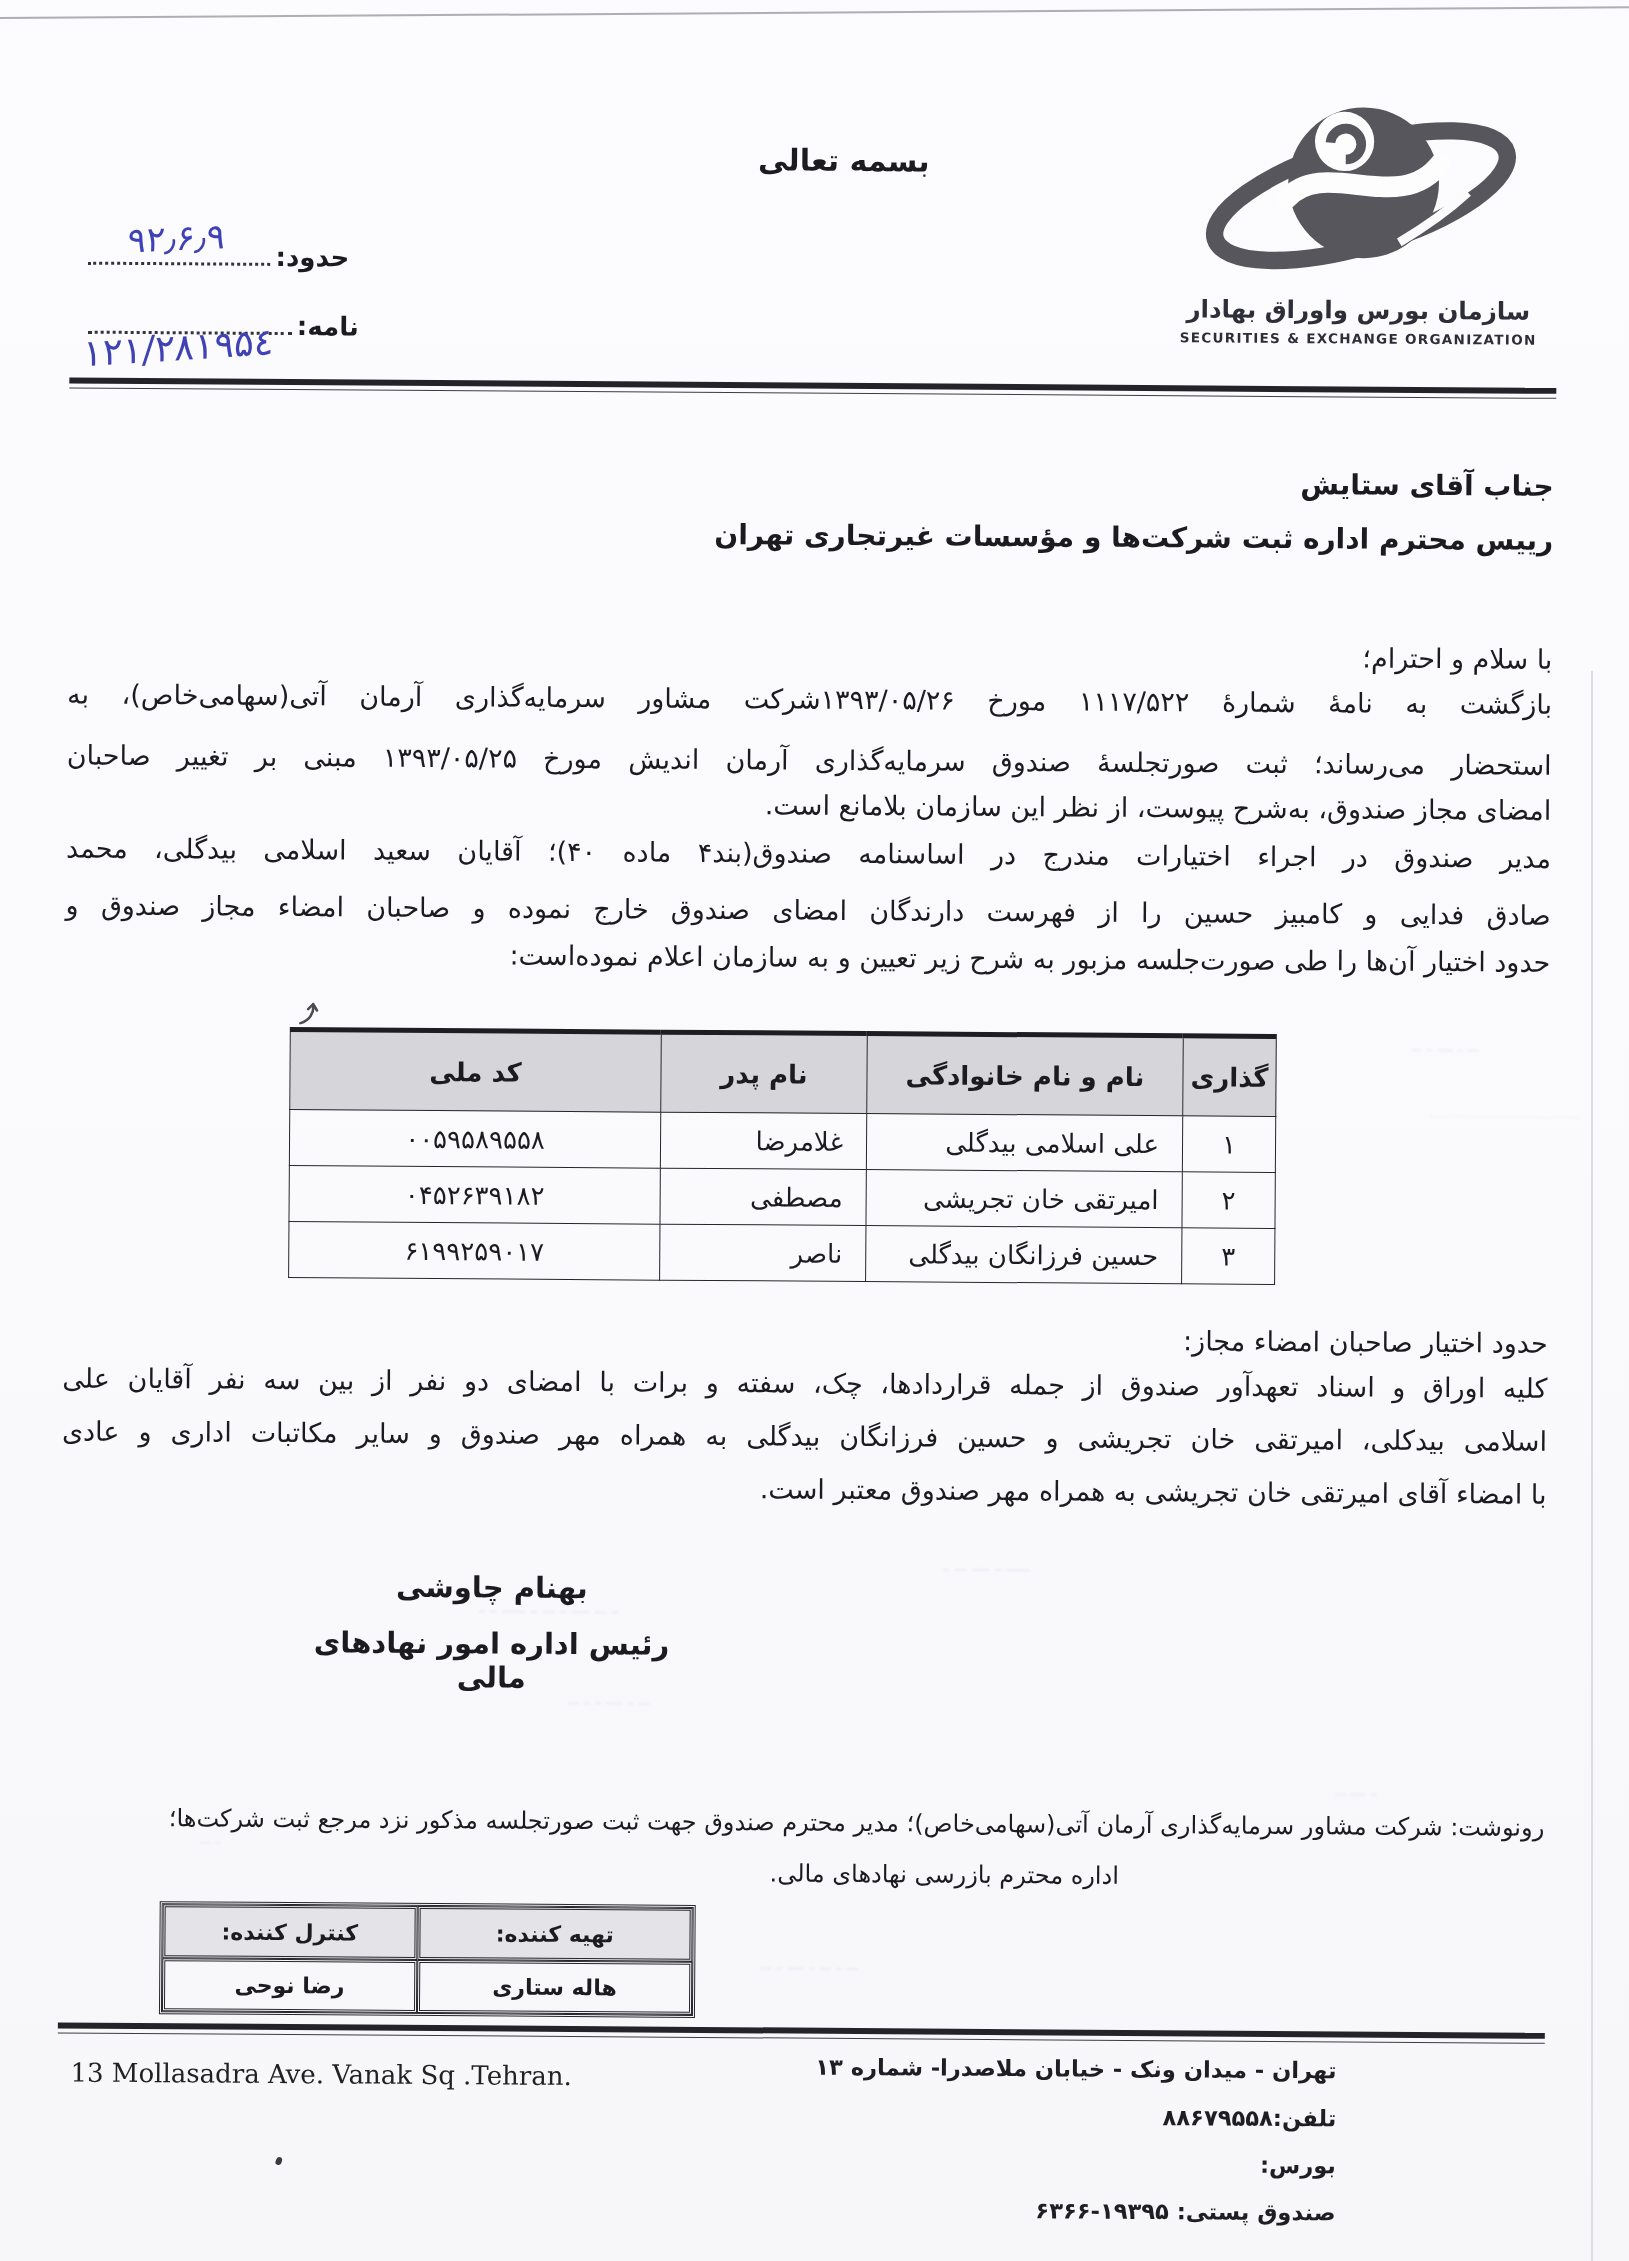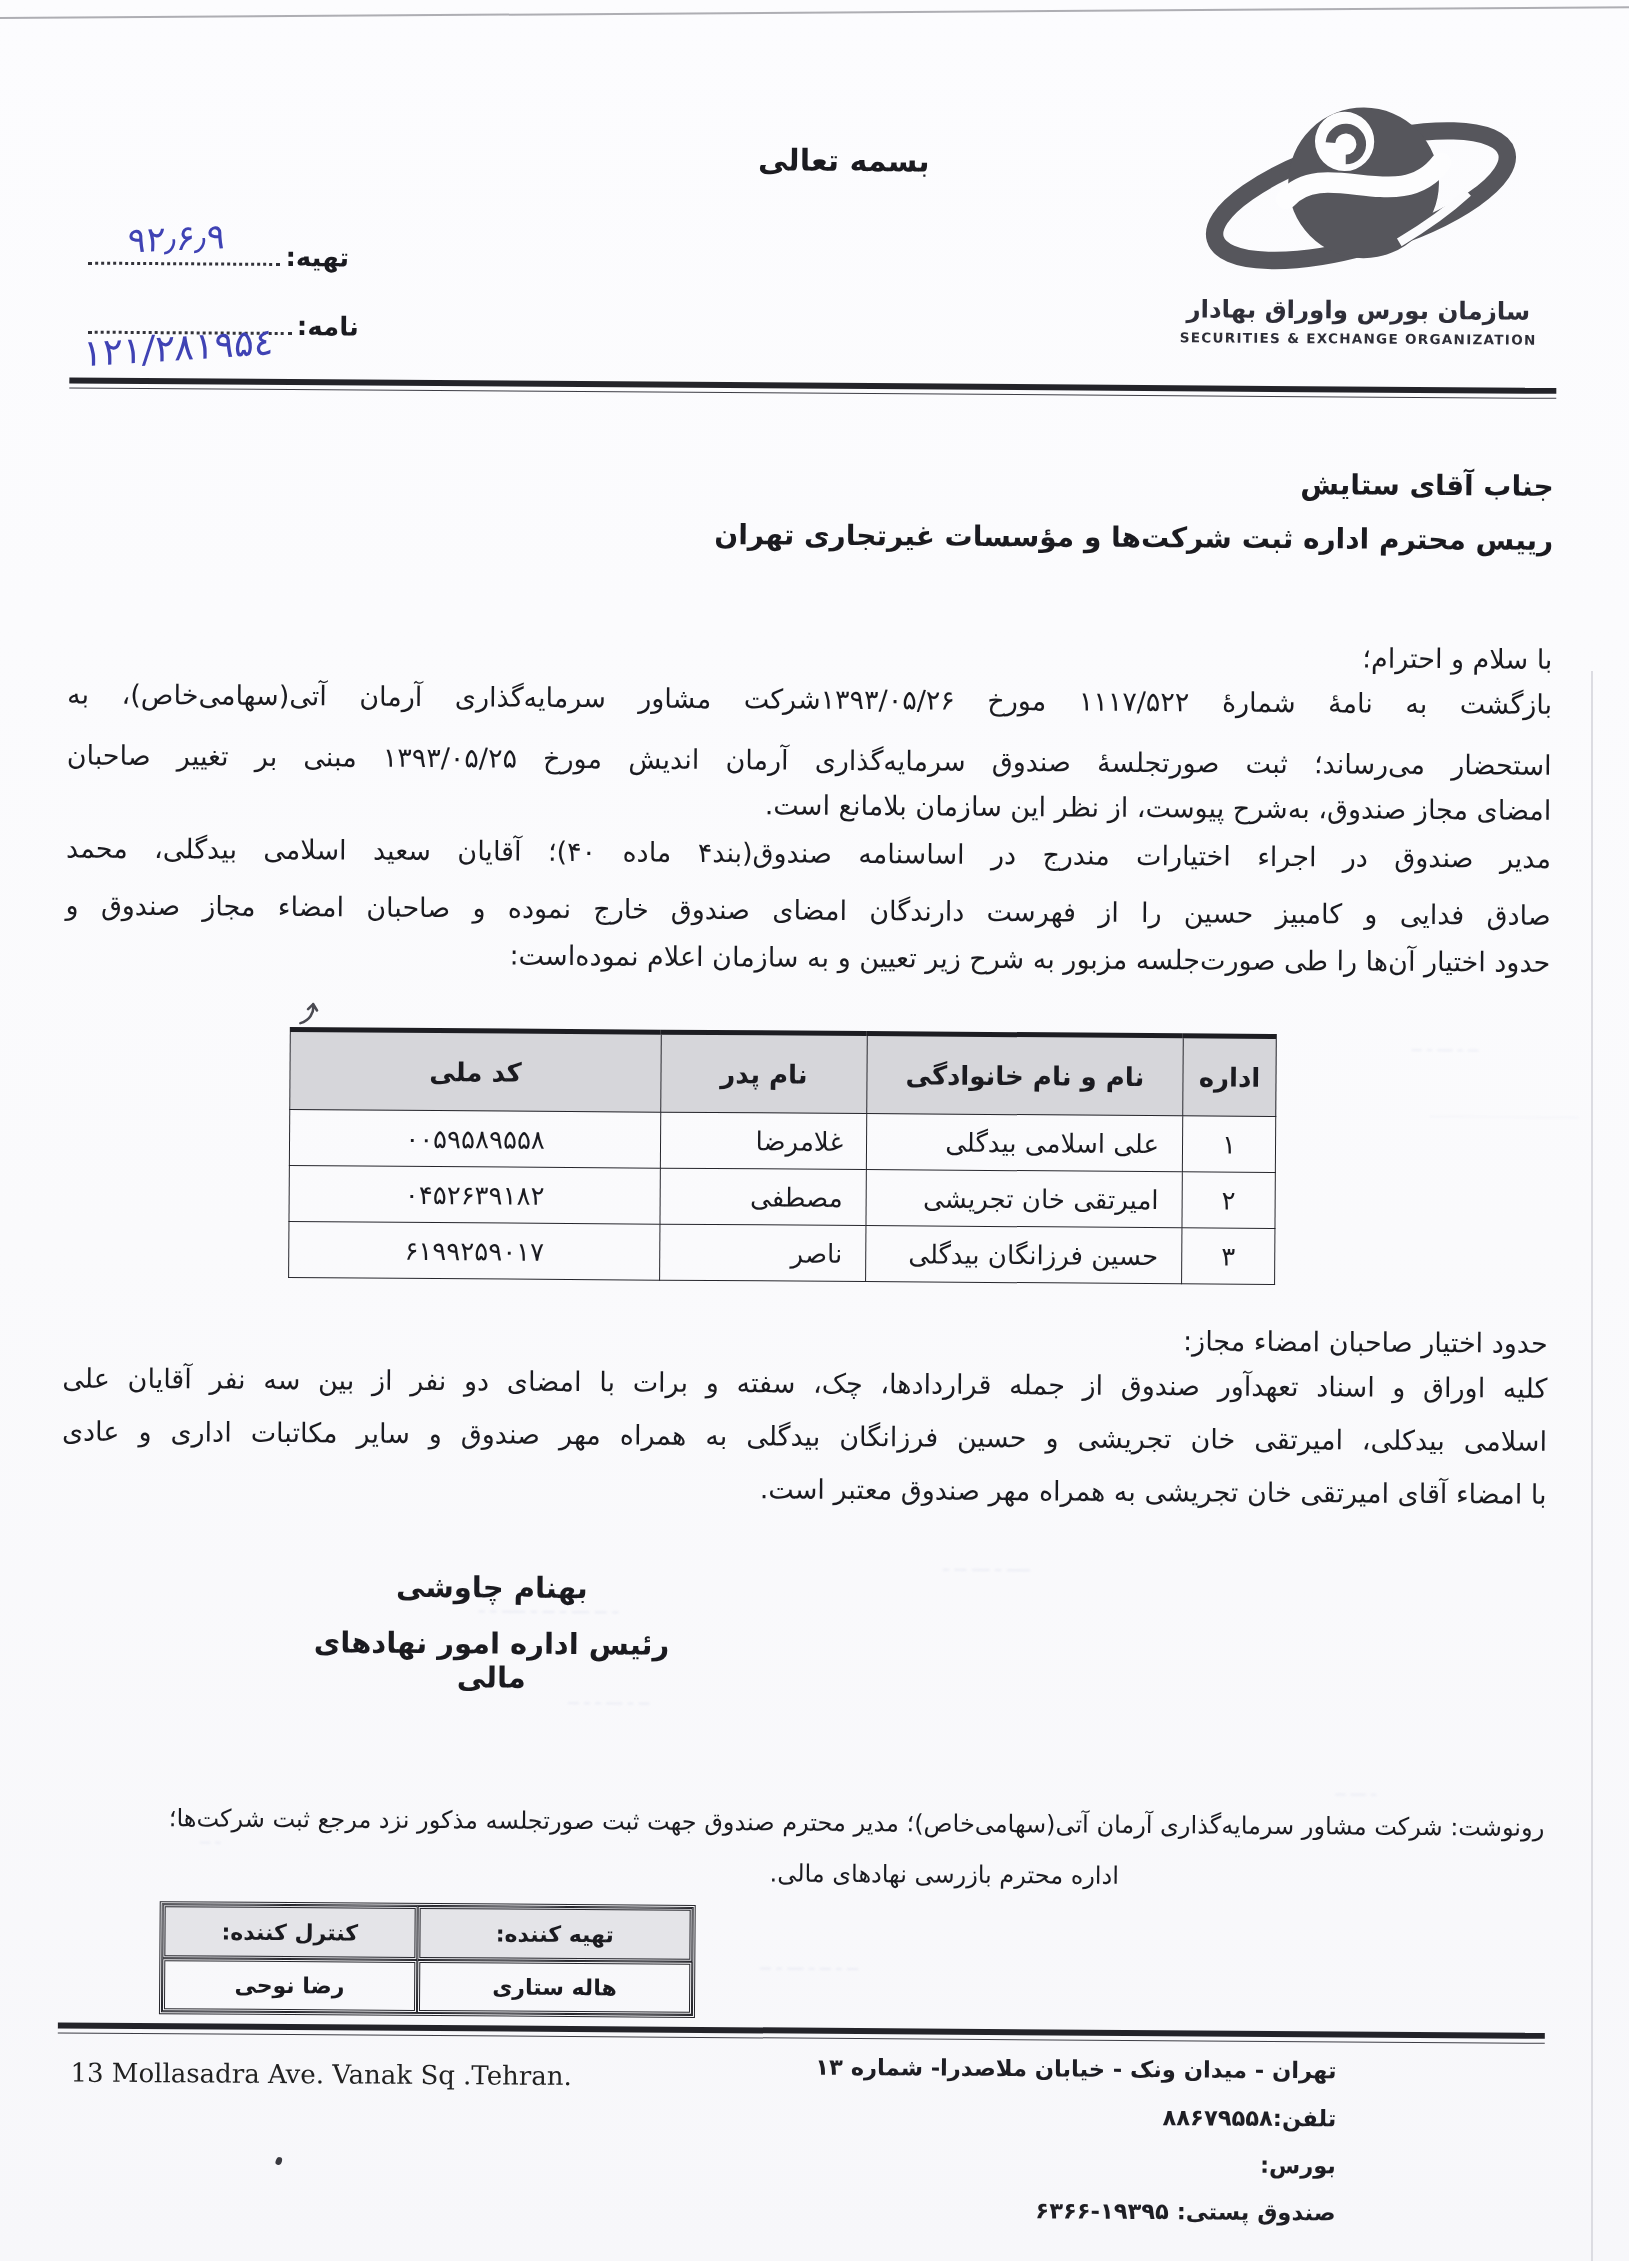--- a/index.html
+++ b/index.html
@@ -74,21 +74,21 @@
   <div class="abs ghost" style="left:954px;top:1546px;font-size:19.3px;">ــــ ـ ـــ ــ ـ</div>
   <div class="abs ghost" style="left:490px;top:1591px;font-size:19.3px;">ـ ــ ـــ ـ ــ ـ ــــ ـ ـ</div>
   <div class="abs ghost" style="left:580px;top:1683px;font-size:18px;">ــ ـ ـــ ـ ـ ــ</div>
   <div class="abs ghost" style="left:1348px;top:1770px;">ـ ـــ ــ</div>
   <div class="abs ghost" style="left:774px;top:1947px;font-size:18px;">ــ ـ ــ ـ ـــ ـ ــ</div>
   <div class="abs ghost" style="left:213px;top:1826px;">ـ ــ</div>
 
   <div class="abs besmele">بسمه تعالی</div>
 
   <div class="abs leader" style="top:240px;width:261px;">
-    <span>تهیه:</span>
+    <span>حدود:</span>
     <span class="dots"></span>
   </div>
   <div class="abs hw hw-date">۹۲٫۶٫۹</div>
 
   <div class="abs leader" style="top:309px;width:271px;">
     <span>نامه:</span>
     <span class="dots"></span>
   </div>
   <div class="abs hw hw-no">۱۲۱/۲۸۱۹۵٤</div>
 
@@ -130,21 +130,21 @@
 
   <table class="signers">
     <colgroup>
         <col style="width:93px">
         <col style="width:316px">
         <col style="width:206px">
         <col style="width:371px">
       </colgroup>
     <thead>
       <tr>
-        <th>اداره</th>
+        <th>گذاری</th>
         <th>نام و نام خانوادگی</th>
         <th>نام پدر</th>
         <th>کد ملی</th>
       </tr>
     </thead>
     <tbody>
       <tr>
         <td class="col-row">۱</td>
         <td class="col-name">علی اسلامی بیدگلی</td>
         <td class="col-father">غلامرضا</td>

